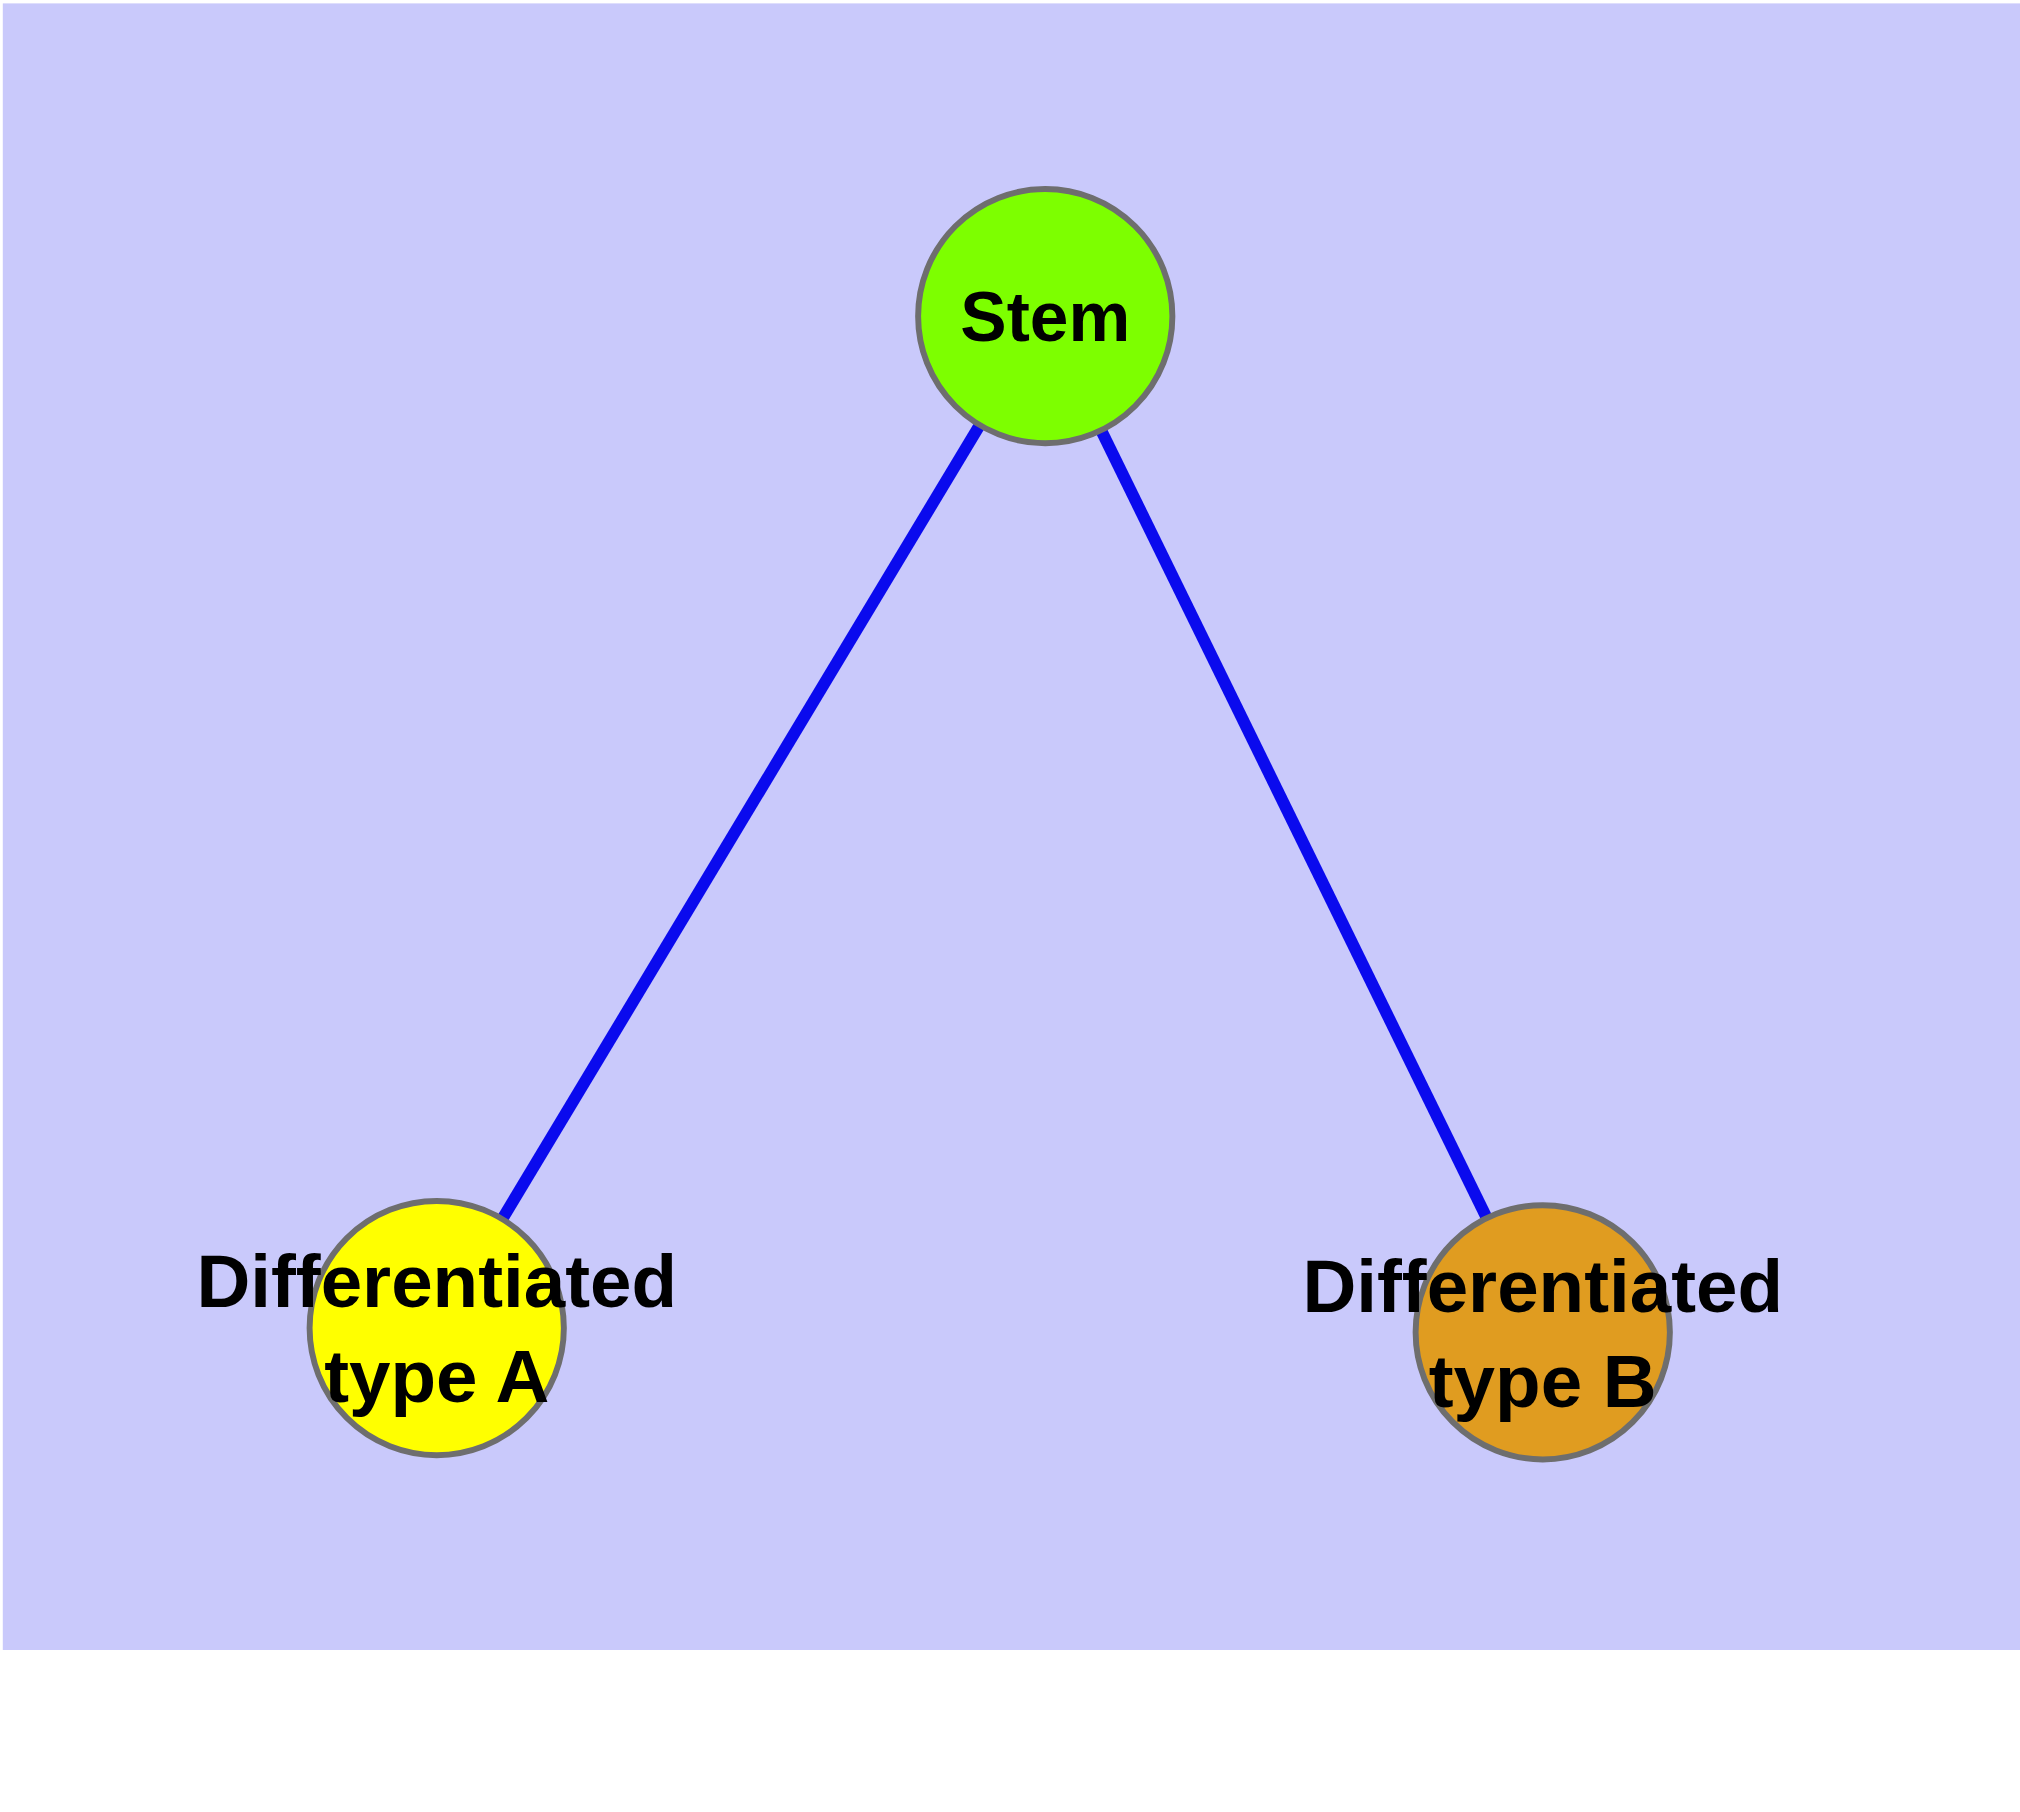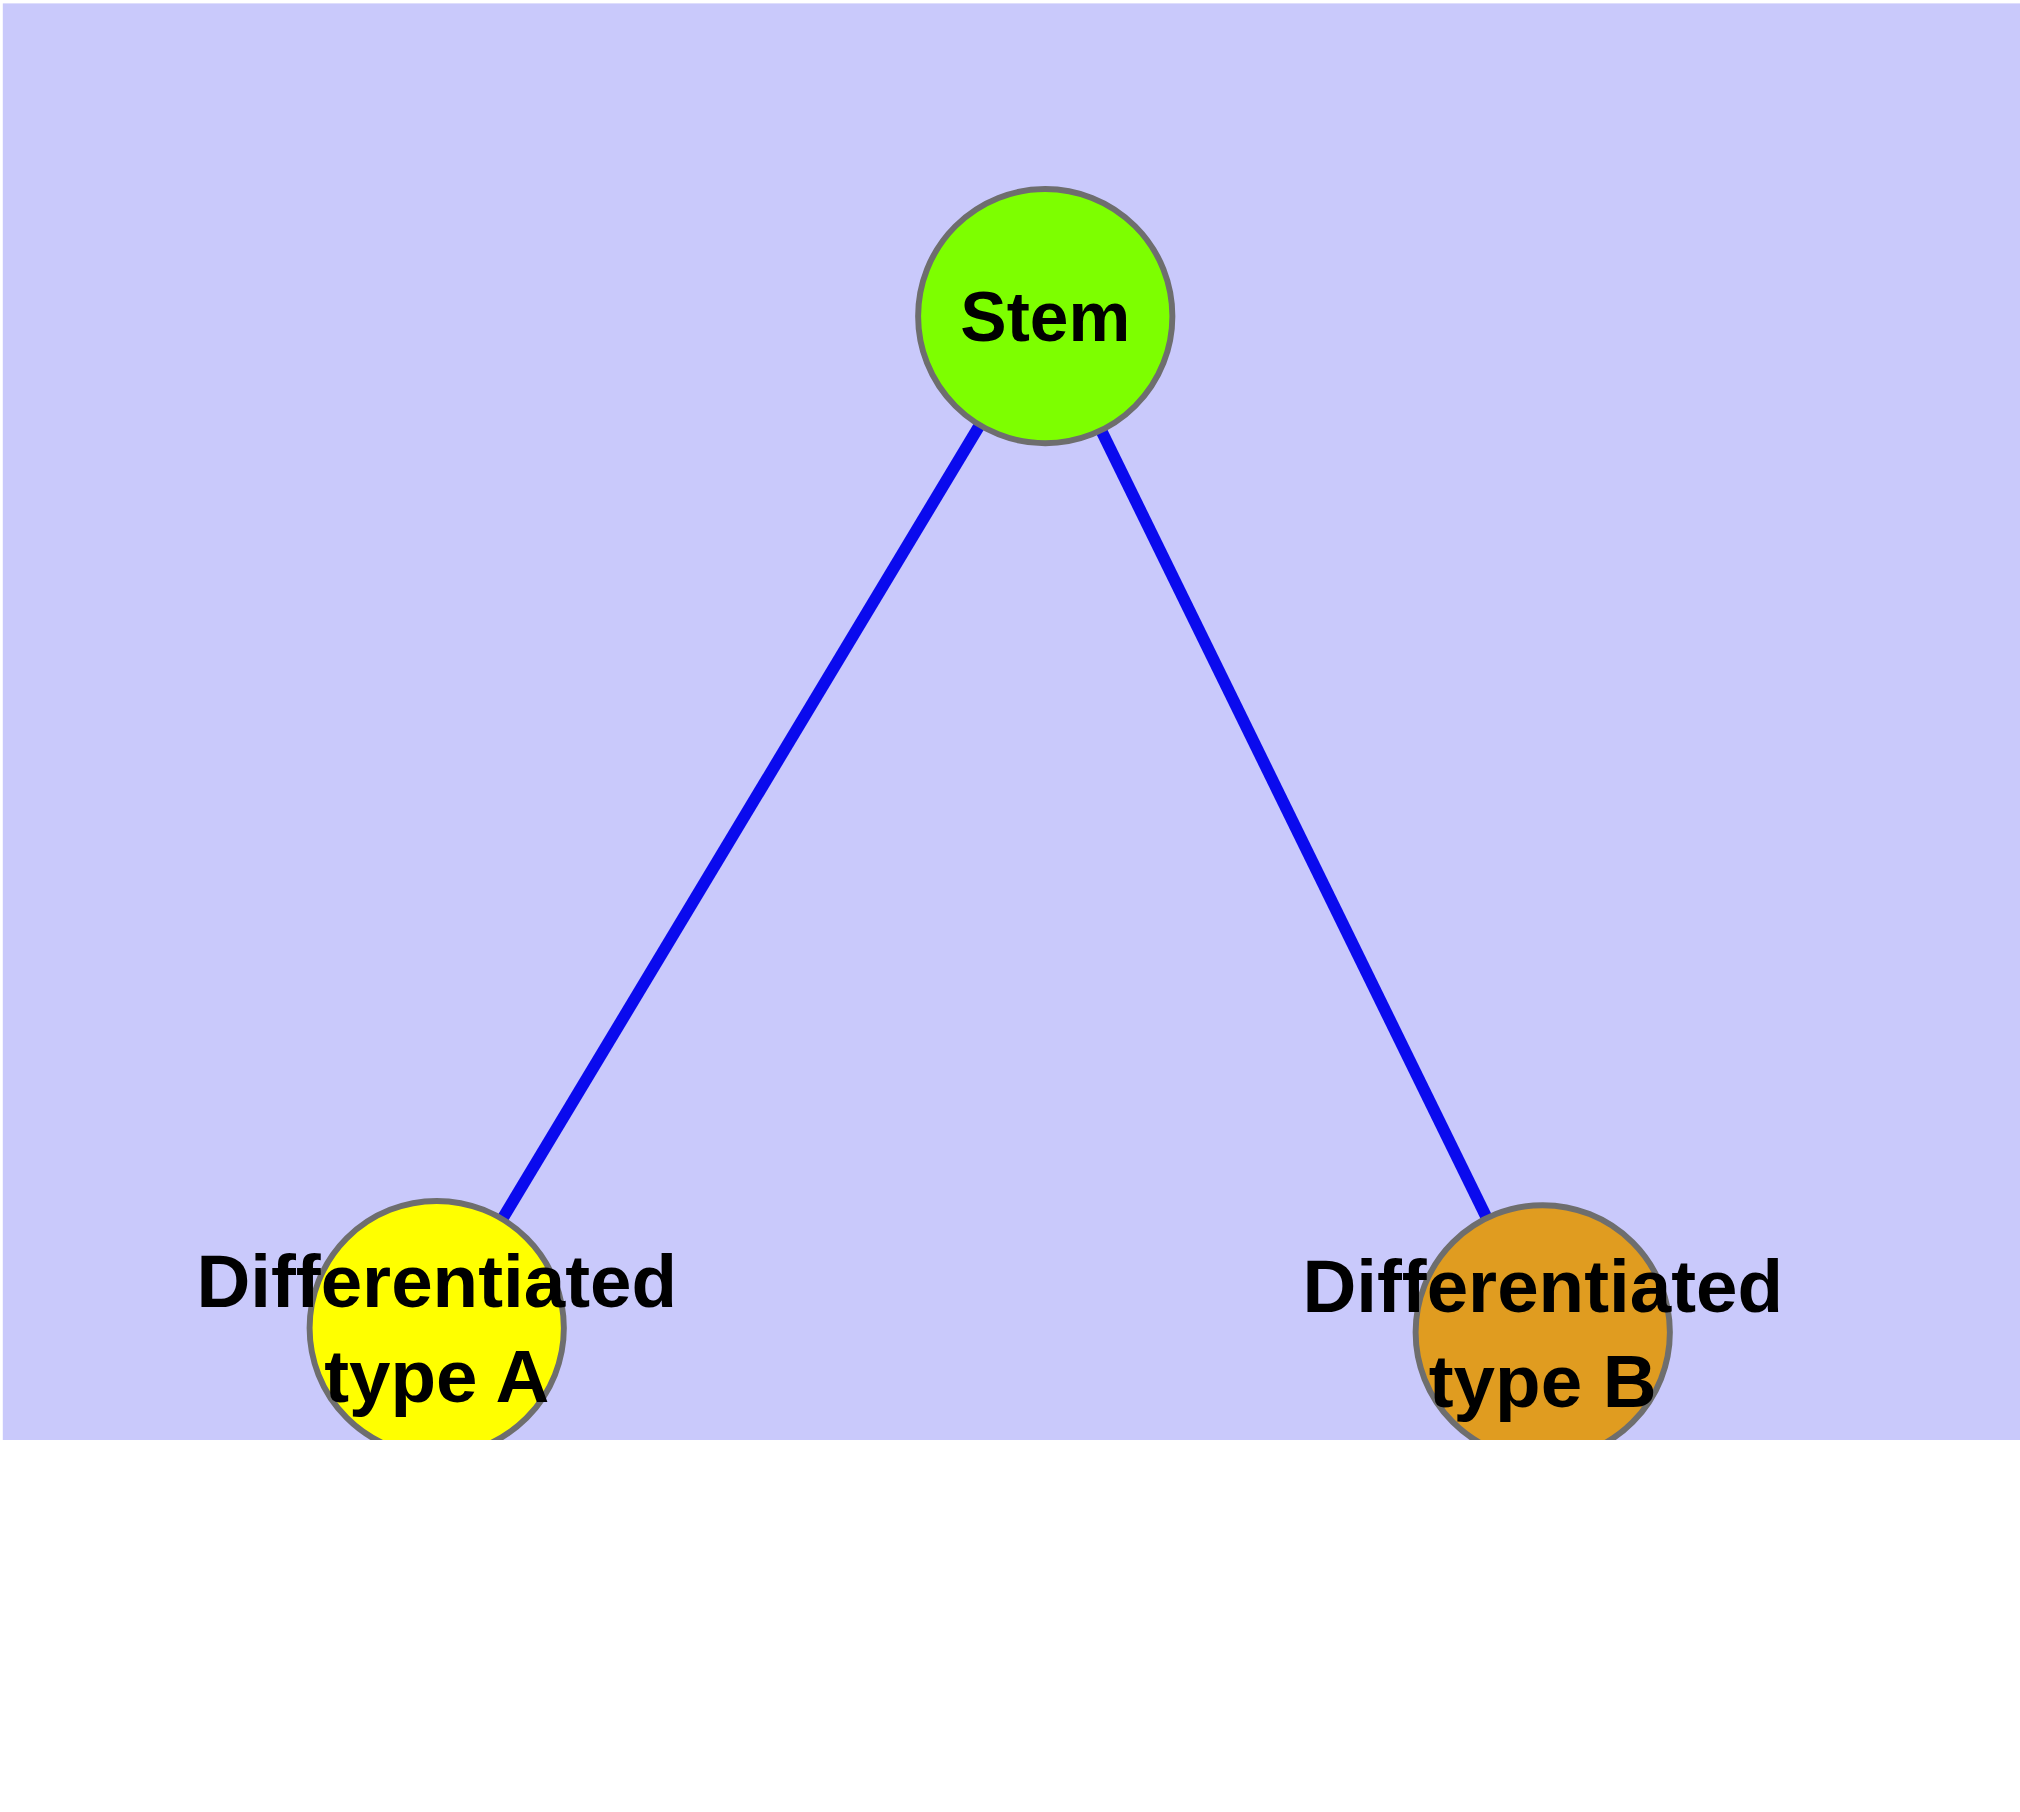--- a/index.html
+++ b/index.html
@@ -3,21 +3,21 @@
 <meta charset="utf-8">
 <style>
   html, body {
     margin: 0;
     padding: 0;
     background: #ffffff;
   }
   .canvas-wrap {
     position: relative;
     width: 2021px;
-    height: 1440px;
+    height: 1650px;
     background: #ffffff;
     overflow: hidden;
     font-family: "Liberation Sans", sans-serif;
   }
   svg {
     display: block;
     position: absolute;
     left: 0;
     top: 0;
   }

